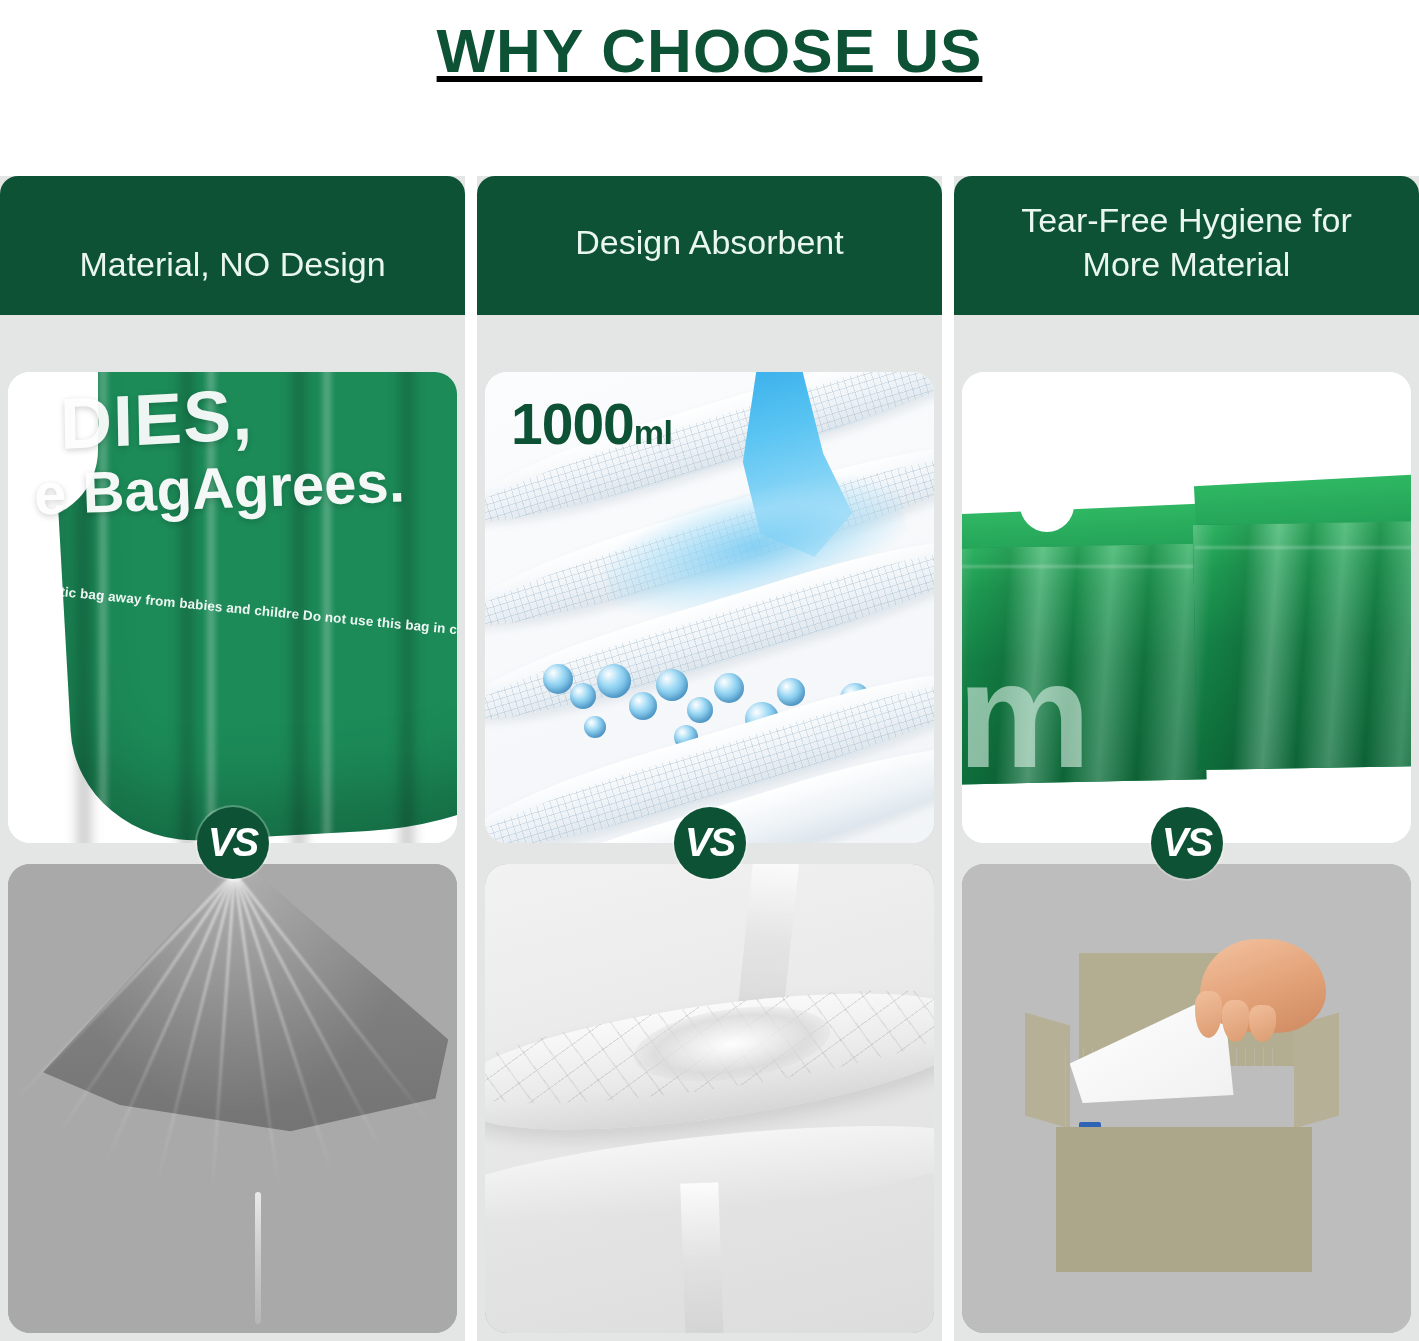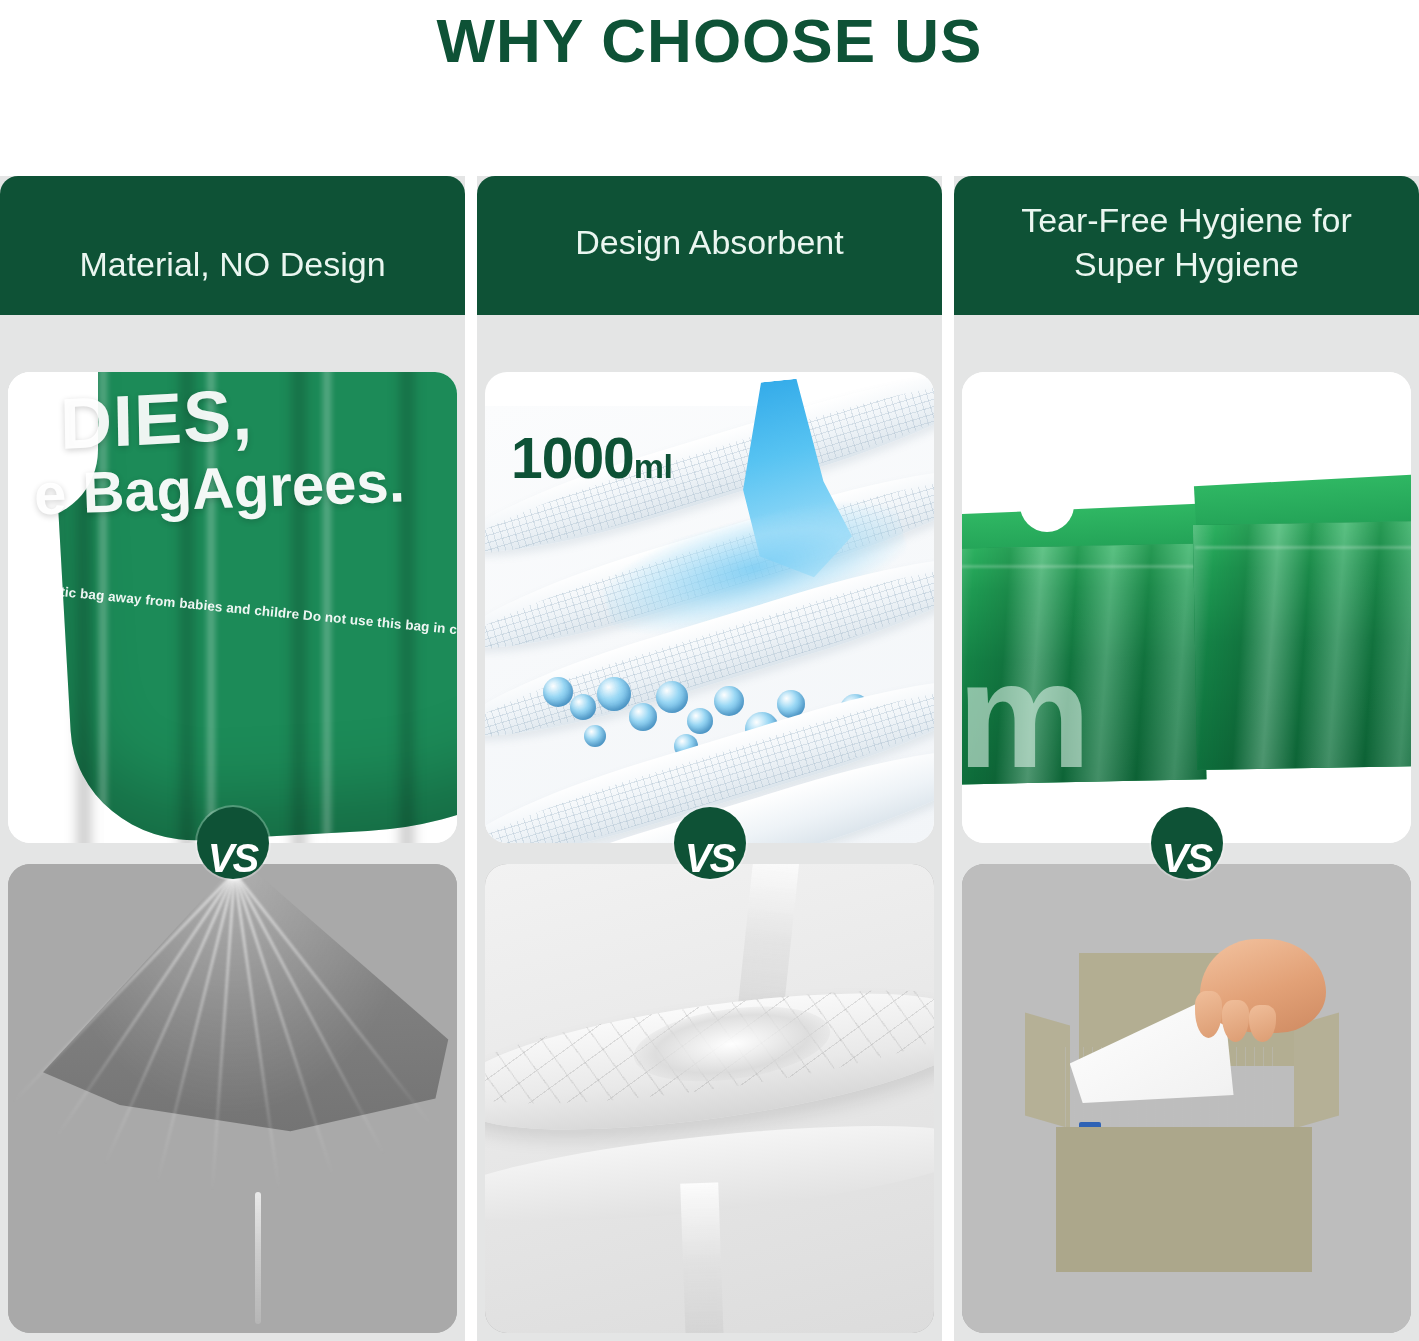--- a/index.html
+++ b/index.html
@@ -21,22 +21,23 @@
 
   
   .title-bar {
     position: absolute;
     left: 0; top: 0;
     width: 1419px;
     height: 176px;
     display: flex;
     align-items: flex-start;
     justify-content: center;
-    padding-top: 10px;
+    padding-top: 20px;
     background: #ffffff;
+    text-decoration: underline;
   }
   .title-text {
     font-size: 62px;
     font-weight: 700;
     letter-spacing: 1px;
     color: #0E5236;
     line-height: 1.0;
     white-space: nowrap;
   }
 
@@ -110,21 +111,21 @@
   .vs-badge {
     position: absolute;
     left: 50%;
     top: 528px;
     transform: translate(-50%, -50%);
     width: 72px;
     height: 72px;
     border-radius: 50%;
     background: #0E5236;
     display: flex;
-    align-items: flex-end;
+    align-items: center;
     justify-content: center;
     z-index: 6;
     box-shadow: 0 0 0 2px rgba(255,255,255,0.25);
   }
   .vs-badge-text {
     color: #ffffff;
     font-size: 40px;
     font-weight: 700;
     font-style: italic;
     letter-spacing: -2px;
@@ -241,21 +242,21 @@
   .lb-drip {
     position: absolute;
     left: 55%; top: 70%;
     width: 6px; height: 28%;
     background: linear-gradient(180deg, rgba(255,255,255,0.75) 0%, rgba(235,235,235,0.55) 45%, rgba(220,220,220,0.25) 100%);
     border-radius: 3px;
     filter: blur(0.6px);
   }
 
   
-  .art-layers { position: absolute; inset: 0; background: linear-gradient(160deg,#FBFCFD 0%, #F2F5F8 100%); margin-top: 34px; }
+  .art-layers { position: absolute; inset: 0; background: linear-gradient(160deg,#FBFCFD 0%, #F2F5F8 100%); }
   .ly-wave {
     position: absolute;
     left: -8%;
     width: 124%;
     height: 62px;
     background: linear-gradient(180deg, #FFFFFF 0%, #EEF3F7 55%, #DCE5EC 100%);
     border-radius: 50% / 70%;
     transform: rotate(-17deg);
     box-shadow: 0 5px 9px rgba(120,140,160,0.16);
   }
@@ -583,21 +584,21 @@
         </div>
 
       </div>
     </div>
 
     <div class="column">
 
       <div class="col-header">
         <div class="col-header-text">
           <span>Tear-Free Hygiene for</span><br>
-          <span>Super Hygiene</span>
+          <span>More Material</span>
         </div>
       </div>
 
       <div class="col-body">
 
         <div class="media-card media-top">
           <div class="art-bags">
 
             <div class="bg-topband" style="left:-2%; top:29%; width:56%; height:9%; transform:rotate(-2.5deg);"></div>
             <div class="bg-notch" style="left:13%; top:27%; width:12%; height:7%;"></div>

